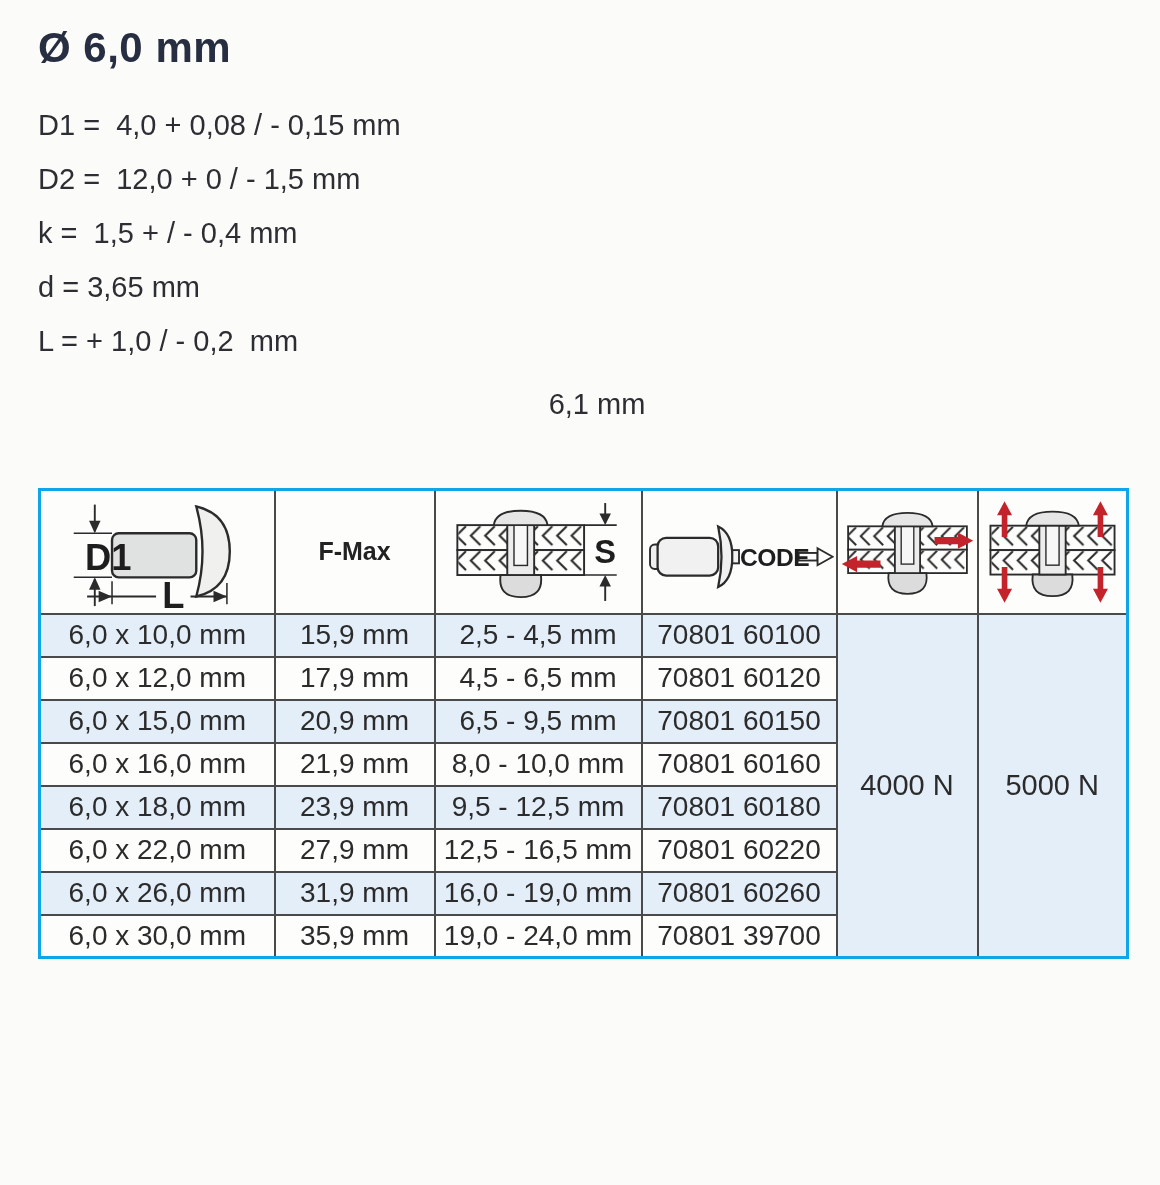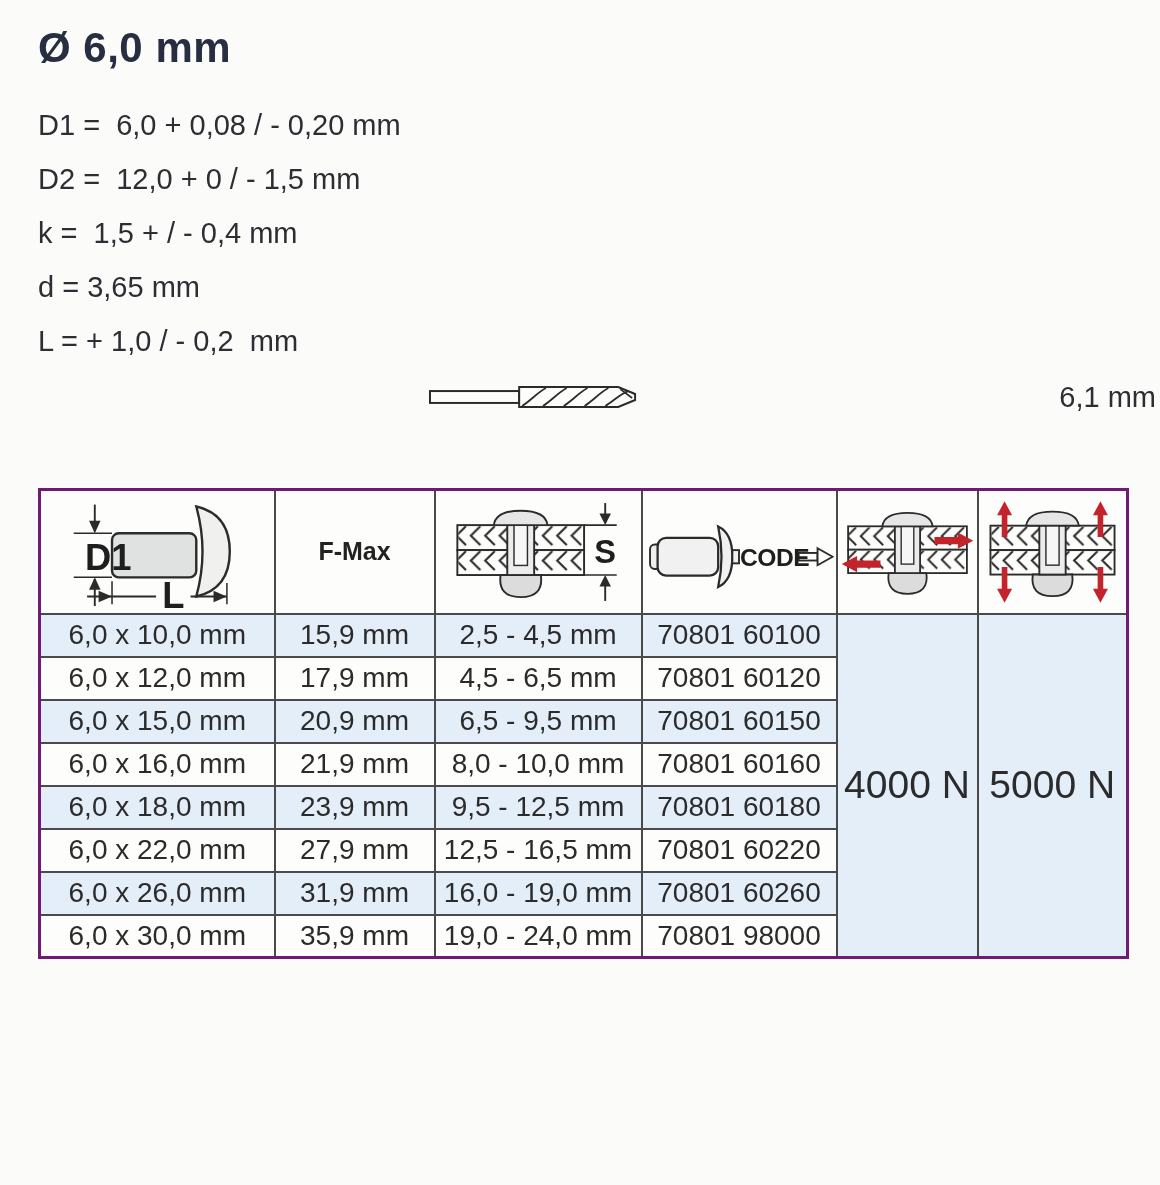--- a/index.html
+++ b/index.html
@@ -13,40 +13,40 @@
   }
   .page { padding:16px 4px 0 38px; }
 
   .title {
     font-size:42px; font-weight:bold; color:#272e42;
     margin:8px 0 26px 0; letter-spacing:0.5px;
   }
   .spec-line {
     font-size:29px; line-height:54px; color:#2c2e33; white-space:pre;
   }
-  .drill-row { display:flex; align-items:center; gap:24px; margin-top:8px; height:42px; }
+  .drill-row { display:flex; align-items:center; gap:12px; margin-top:8px; height:42px;flex-direction:column; }
   .drill-label { font-size:29px; color:#2c2e33; }
 
   table.spec-table {
     border-collapse:collapse; table-layout:fixed;
     width:1088px; margin-top:70px;
-    border:3px solid #701a75;
+    border:3px solid #0ea5e9;
     background:#fdfdfc;
   }
   .spec-table th, .spec-table td {
     border:2px solid #4a4a4a;
     text-align:center; vertical-align:middle; padding:0;
   }
   .spec-table thead tr { height:124px; }
   .spec-table thead th { background:#fdfdfc; }
   .spec-table tbody tr { height:43px; }
   .spec-table td { font-size:28px; color:#2b2b2b; }
   .spec-table tbody tr:nth-child(odd) td { background:#e3eef9; }
   .spec-table tbody tr:nth-child(even) td { background:#fdfdfc; }
-  .spec-table td.c-force { background:#e3eef9 !important; font-size:39px;margin-left:45px; }
+  .spec-table td.c-force { background:#e3eef9 !important; font-size:29px;margin-left:45px; }
   .h-fmax-label { font-size:25px; color:#222; }
 
   svg { display:block; margin:0 auto; }
   svg text {
     font-family:"Liberation Sans", sans-serif;
     fill:#1e1e1e;
   }
   .dim-label { font-size:38px; }
   .dim-label-small { font-size:34px; }
   .code-label { font-size:26px; font-weight:bold; letter-spacing:-0.5px; }
@@ -70,21 +70,21 @@
       <path d="M42,28 Q44,13 70,13 Q96,13 98,28 Z" fill="#e6e6e6" stroke="#2b2b2b" stroke-width="2"></path>
     </g>
   </defs>
 </svg>
 
 <div class="page">
 
   <h1 class="title">Ø 6,0 mm</h1>
 
   <div class="specs">
-    <div class="spec-line">D1 =  6,0 + 0,08 / - 0,20 mm</div>
+    <div class="spec-line">D1 =  4,0 + 0,08 / - 0,15 mm</div>
     <div class="spec-line">D2 =  12,0 + 0 / - 1,5 mm</div>
     <div class="spec-line">k =  1,5 + / - 0,4 mm</div>
     <div class="spec-line">d = 3,65 mm</div>
     <div class="spec-line">L = + 1,0 / - 0,2  mm</div>
   </div>
 
   <div class="drill-row">
     <svg viewBox="0 0 220 30" width="218" height="30">
       <rect x="2" y="9" width="90" height="12" fill="#fdfdfc" stroke="#2b2b2b" stroke-width="2"></rect>
       <path d="M92,5 L192,5 L209,12 L209,18 L192,25 L92,25 Z" fill="#fdfdfc" stroke="#2b2b2b" stroke-width="2"></path>
@@ -211,18 +211,18 @@
       <tr>
         <td>6,0 x 26,0 mm</td>
         <td>31,9 mm</td>
         <td>16,0 - 19,0 mm</td>
         <td>70801 60260</td>
       </tr>
       <tr>
         <td>6,0 x 30,0 mm</td>
         <td>35,9 mm</td>
         <td>19,0 - 24,0 mm</td>
-        <td>70801 98000</td>
+        <td>70801 39700</td>
       </tr>
     </tbody>
   </table>
 
 </div>
 
 </body></html>

